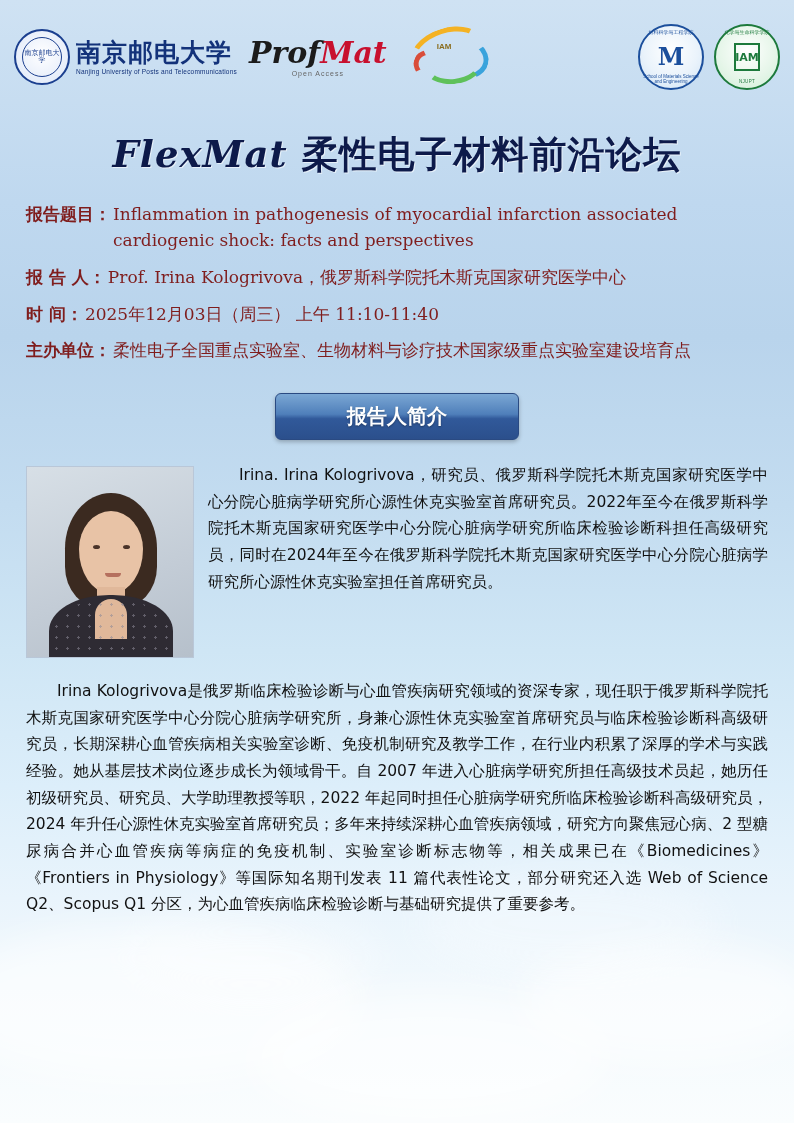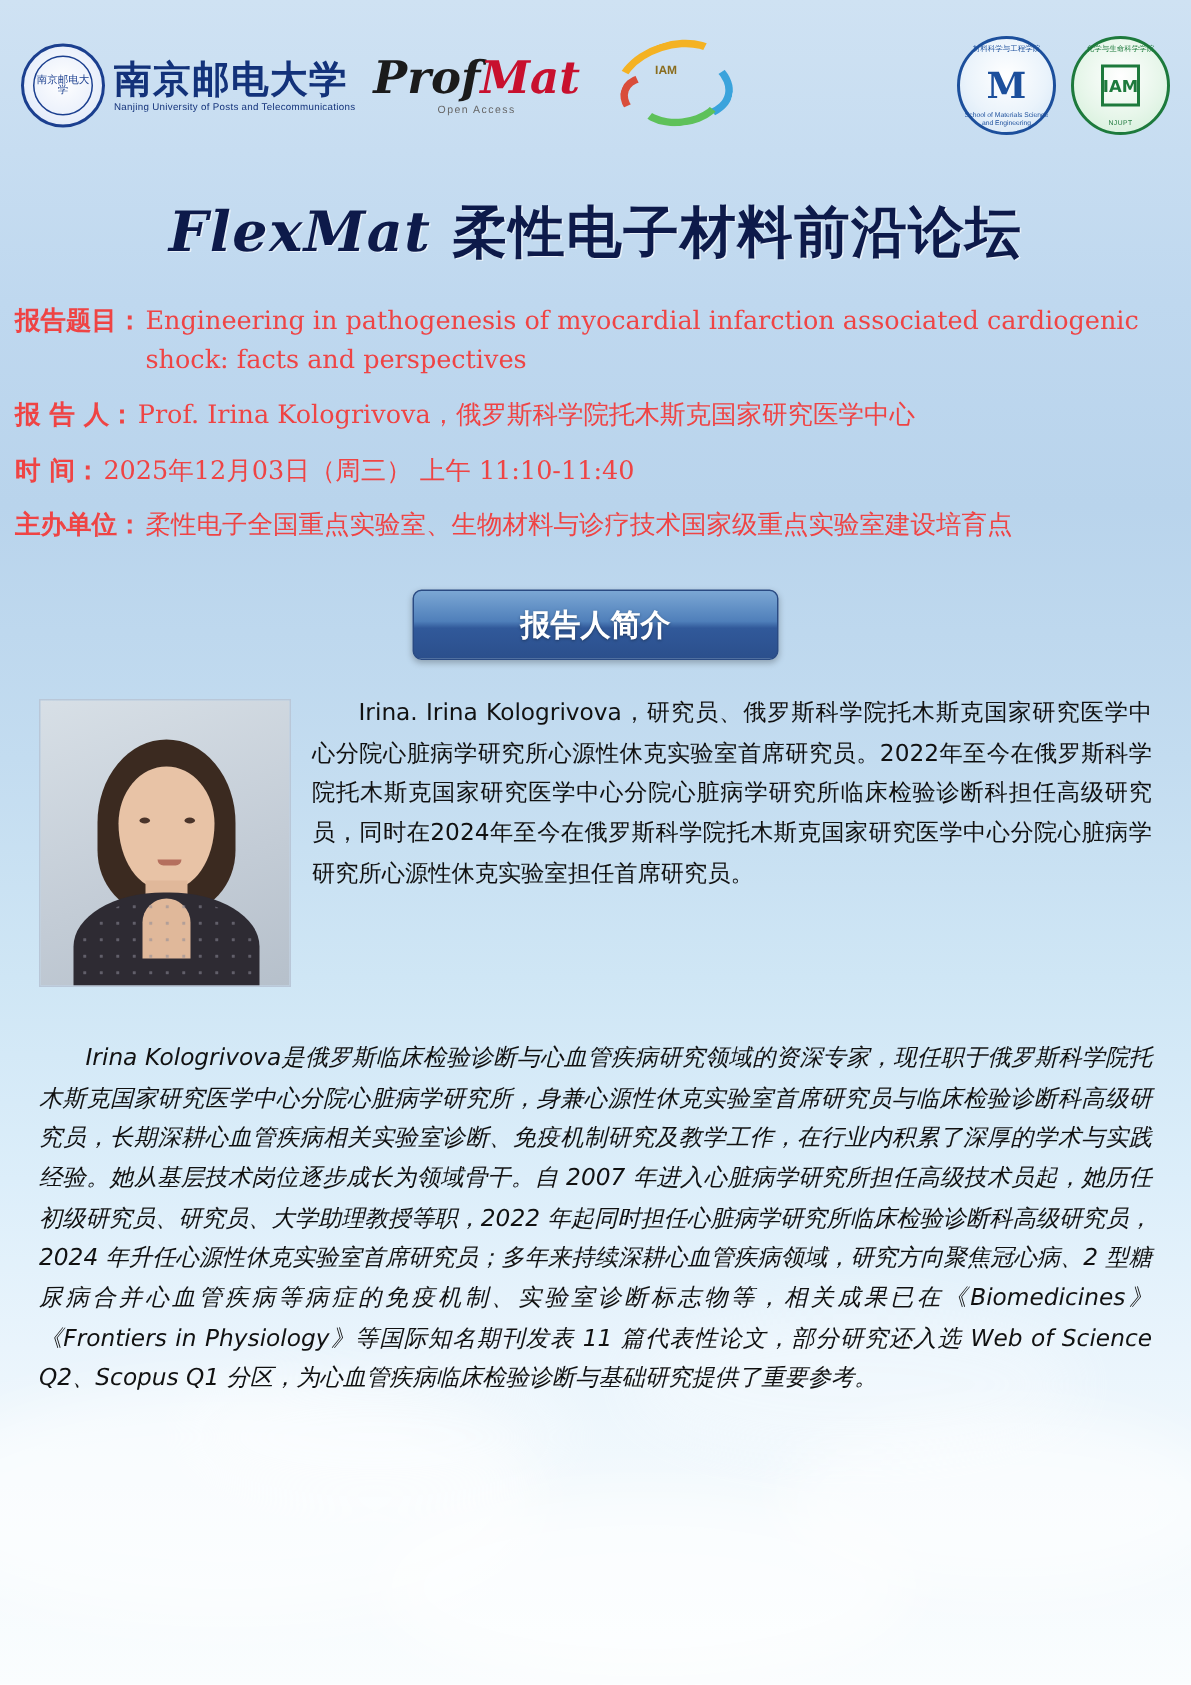--- a/index.html
+++ b/index.html
@@ -158,22 +158,22 @@
     font-size: 37px;
     color: #0d1a4a;
     margin: 26px 0 22px 0;
     letter-spacing: 1px;
     text-shadow: 1px 1px 0 rgba(255,255,255,.6);
   }
   .main-title .it { font-style: italic; }
 
   
   .info {
-    padding: 0 26px 0 10px;
-    color: #ef4444;
+    padding: 0 26px 0 26px;
+    color: #7f1d1d;
   }
   .info-row {
     display: flex;
     align-items: flex-start;
     margin-bottom: 12px;
     font-size: 17px;
     line-height: 1.45;
   }
   .info-label {
     font-weight: 700;
@@ -252,21 +252,21 @@
   .bio-p {
     font-family: "DejaVu Sans", sans-serif;
     font-size: 15.5px;
     line-height: 1.72;
     color: #111;
     text-align: justify;
     text-justify: inter-ideograph;
     margin: 0 0 12px 0;
   }
   .bio-p.first { text-indent: 2em; }
-  .bio-p.second { text-indent: 2em; margin-top: 28px; font-style: italic; }
+  .bio-p.second { text-indent: 2em; margin-top: 14px; }
   .clear { clear: both; height: 0; }
 </style>
 </head>
 <body>
 
 <div class="cloud c1"></div>
 <div class="cloud c2"></div>
 <div class="cloud c3"></div>
 <div class="cloud c4"></div>
 <div class="cloud c5"></div>
@@ -316,21 +316,21 @@
 
   <div class="main-title">
     <span class="it">FlexMat</span>
     <span>柔性电子材料前沿论坛</span>
   </div>
 
   <div class="info">
 
     <div class="info-row row-title">
       <span class="info-label">报告题目：</span>
-      <span class="info-value">Engineering in pathogenesis of myocardial infarction associated cardiogenic shock: facts and perspectives</span>
+      <span class="info-value">Inflammation in pathogenesis of myocardial infarction associated cardiogenic shock: facts and perspectives</span>
     </div>
 
     <div class="info-row">
       <span class="info-label">报 告 人：</span>
       <span class="info-value">Prof. Irina Kologrivova，俄罗斯科学院托木斯克国家研究医学中心</span>
     </div>
 
     <div class="info-row">
       <span class="info-label">时    间：</span>
       <span class="info-value">2025年12月03日（周三） 上午 11:10-11:40</span>

